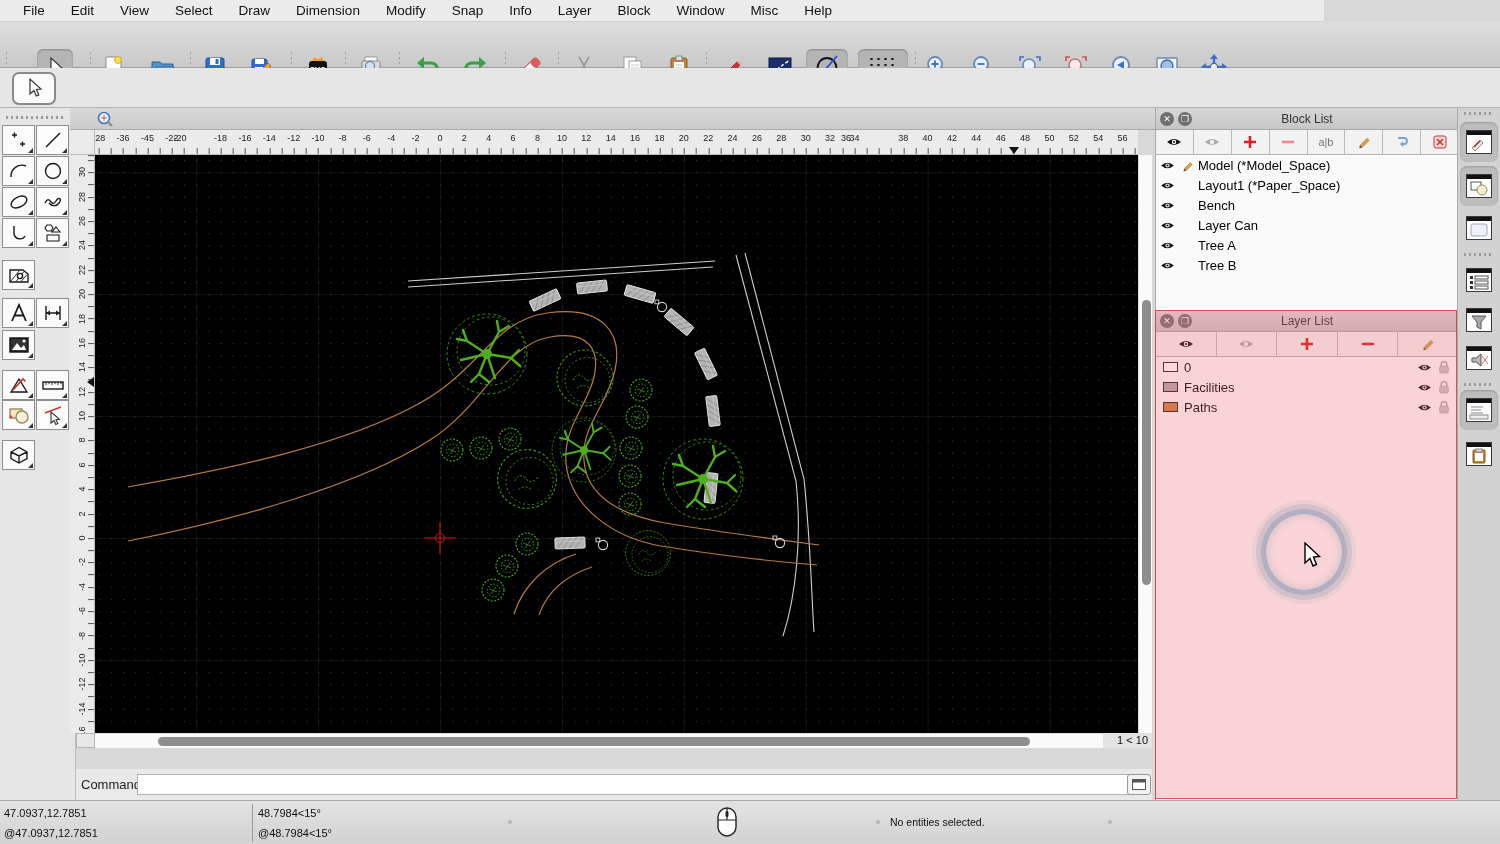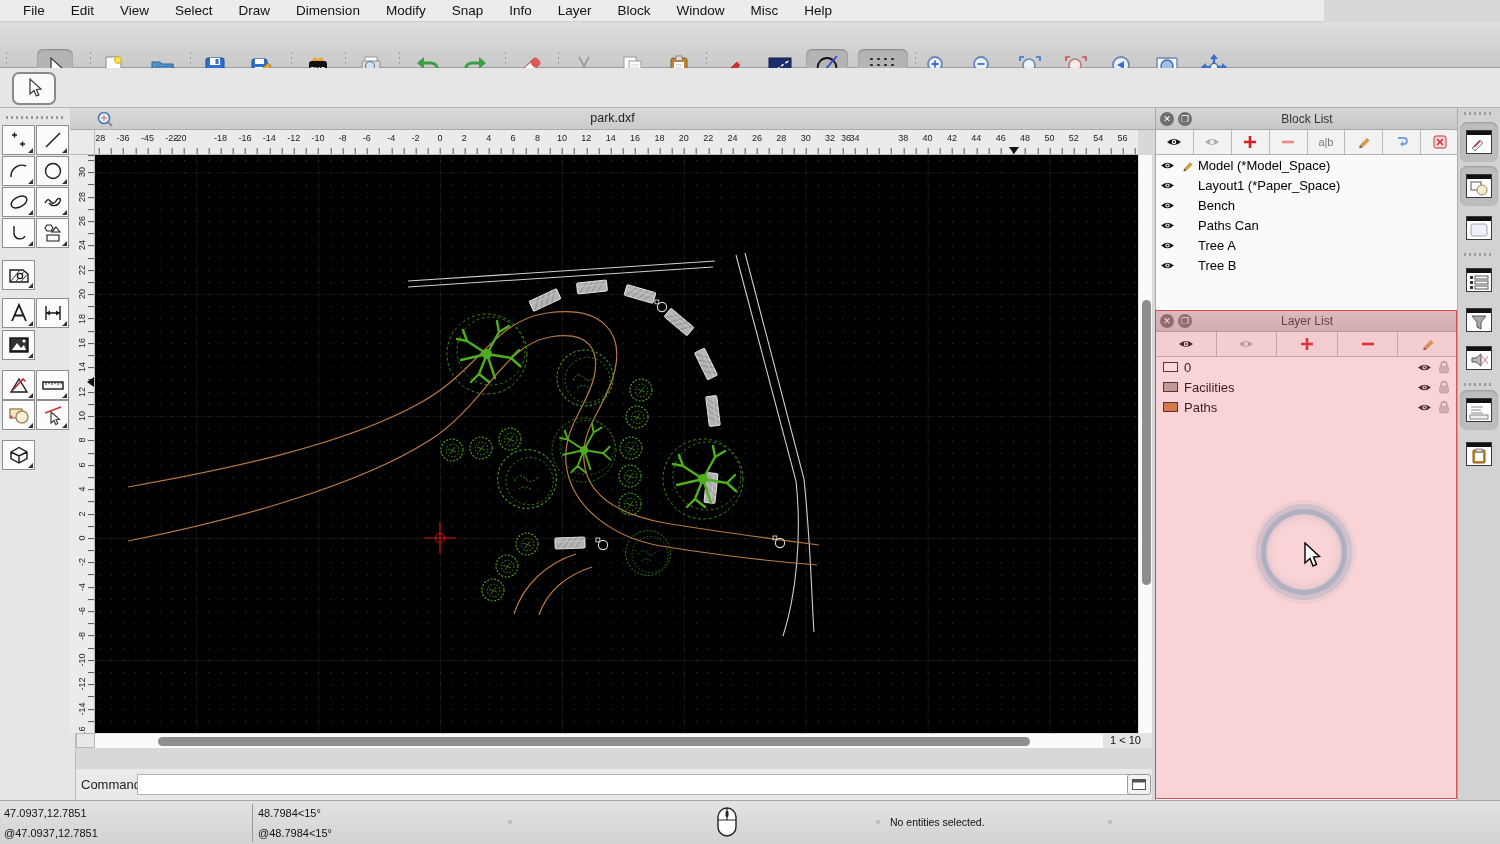--- a/index.html
+++ b/index.html
@@ -70,21 +70,21 @@
   .canvas { left:95px; top:155px; width:1043px; height:578px; background:#000; }
   .vscroll { left:1138px; top:155px; width:14px; height:578px; background:#fafafa;
     border-left:1px solid #ddd; }
   .vthumb { position:absolute; left:2.5px; top:145px; width:9px; height:285px;
     background:#8e8e8e; border-radius:5px; }
   .hscroll { left:95px; top:733px; width:1008px; height:15px; background:#fafafa;
     border-top:1px solid #ddd; }
   .hthumb { position:absolute; left:63px; top:3px; width:872px; height:9px;
     background:#8e8e8e; border-radius:5px; }
   .scalebox { left:1103px; top:733px; width:49px; height:15px; background:#e3e3e3;
-    font-size:11px; color:#111; text-align:center; padding:1px 4px 0 0; }
+    font-size:11px; color:#111; text-align:right; padding:1px 4px 0 0; }
   .cornerbtn { left:76px; top:733px; width:19px; height:15px; background:#e8e8e8;
     border:1px solid #b5b5b5; }
 
   
   .cmdhist { left:76px; top:747px; width:1076px; height:22px; background:#fff;
     border-bottom:1px solid #d5d5d5; font-size:13px; padding:3px 0 0 5px; color:#1414cc; }
   .cmdhist .lbl { font-style:italic; }
   .cmdrow { left:76px; top:769px; width:1076px; height:31px; background:#e9e9e9; }
   .cmdrow .lbl { position:absolute; left:5px; top:8px; font-size:13px; color:#222; }
   .cmdrow input { position:absolute; left:61px; top:5px; width:1060px; height:21px;
@@ -447,21 +447,20 @@
         </svg>
       </div>
   </div>
 
   <div class="a mdittl">
     <svg class="a" style="left:27px;top:3px" width="16" height="16">
       <circle cx="7" cy="7" r="5.5" fill="#eef4fb" stroke="#4878b8" stroke-width="1.6"></circle>
       <path d="M11,11 L15,15" stroke="#8a8a8a" stroke-width="2.2"></path>
       <path d="M4,7 h6 M7,4 v6" stroke="#c05050" stroke-width="0.9"></path>
     </svg>
-    <div class="t">park.dxf</div>
   </div>
 
   <div class="a ruler-corner"></div>
   <div class="a ruler-h" id="rulerh">
     <div class="ticks"></div>
       <div class="hptr"></div>
   <span class="hlab" style="left: -10.32px;">-28</span>
       <span class="hlab" style="left: 14.06px;">-36</span>
       <span class="hlab" style="left: 38.44px;">-45</span>
       <span class="hlab" style="left: 62.82px;">-22</span>
@@ -742,21 +741,21 @@
           </div>
           <div class="lrow">
             <span class="ic">
               <svg width="15" height="11" viewBox="0 0 16 12">
                 <path d="M1,6 Q8,0 15,6 Q8,12 1,6Z" fill="#111"></path>
                 <circle cx="8" cy="6" r="2.3" fill="#fff"></circle>
                 <circle cx="8" cy="6" r="1.2" fill="#111"></circle>
               </svg>
             </span>
             <span class="ic" style="width:18px"></span>
-            <span class="label" style="margin-left: 2px;">Paths Can</span>
+            <span class="label" style="margin-left: 2px;">Layer Can</span>
           </div>
           <div class="lrow">
             <span class="ic">
               <svg width="15" height="11" viewBox="0 0 16 12">
                 <path d="M1,6 Q8,0 15,6 Q8,12 1,6Z" fill="#111"></path>
                 <circle cx="8" cy="6" r="2.3" fill="#fff"></circle>
                 <circle cx="8" cy="6" r="1.2" fill="#111"></circle>
               </svg>
             </span>
             <span class="ic" style="width:18px"></span>

